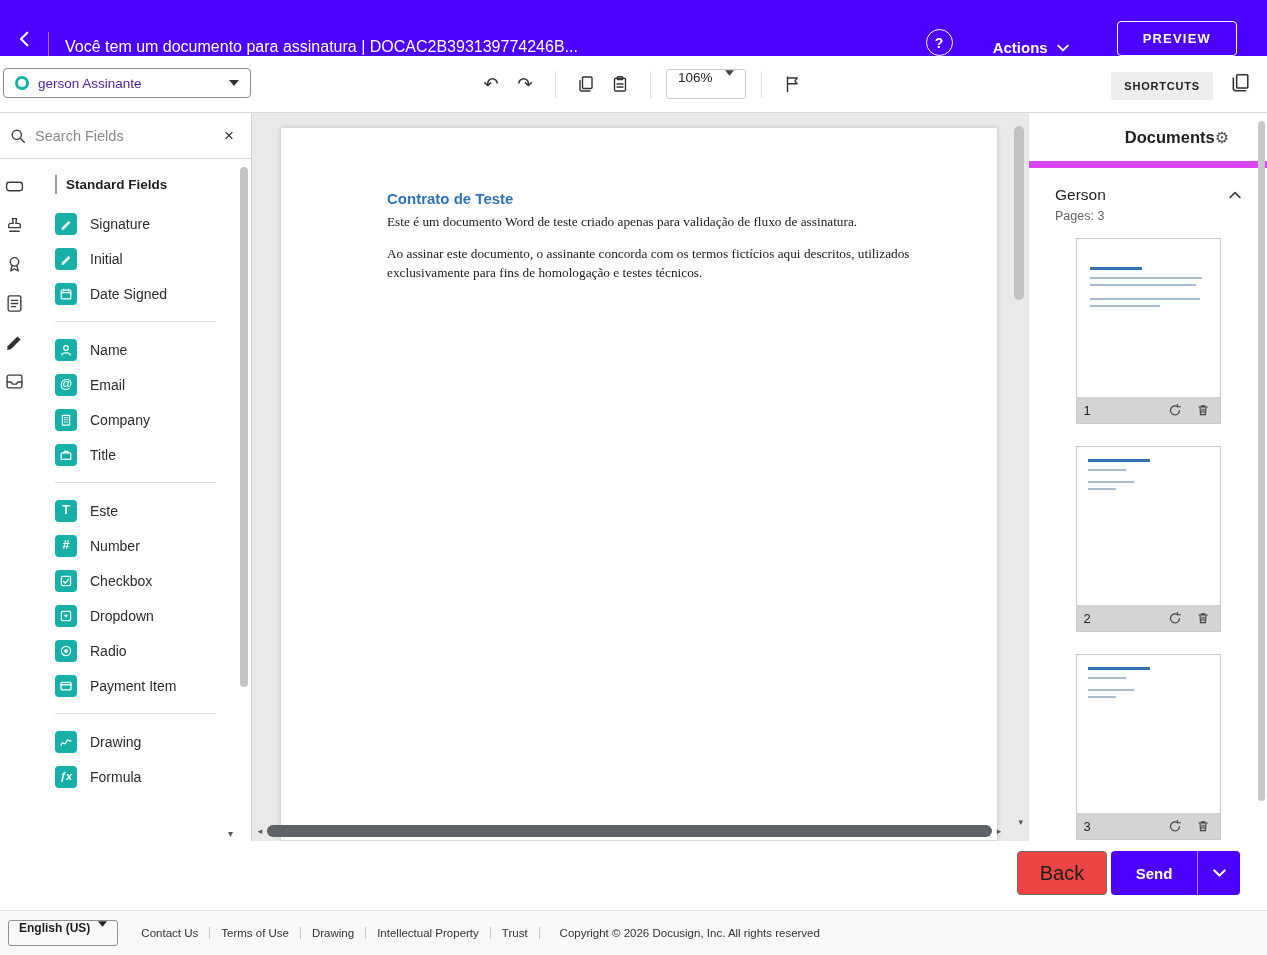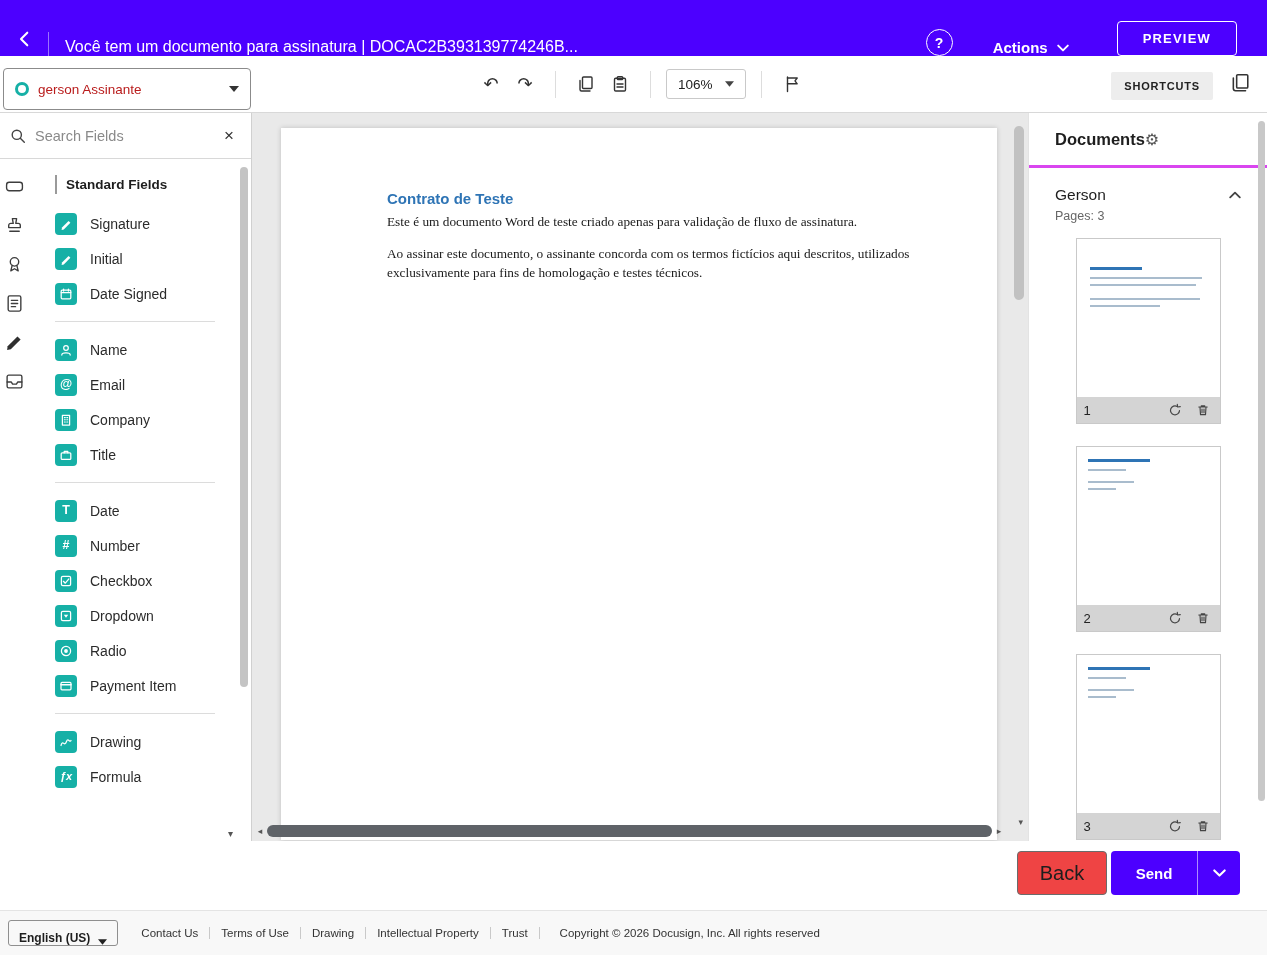--- a/index.html
+++ b/index.html
@@ -12,27 +12,27 @@
   .iconbtn{display:flex;align-items:center;justify-content:center}
   .backbtn{width:34px;height:34px}
   .hdr-div{width:1px;height:24px;background:rgba(255,255,255,.45);margin:0 16px 0 6px}
   .doc-title{font-size:16px;flex:1;white-space:nowrap;overflow:hidden;font-weight:400}
   .helpbtn{width:27px;height:27px;border:1.7px solid #fff;border-radius:50%;color:#fff;font-size:14px;font-weight:700;margin-right:40px;display:flex;align-items:center;justify-content:center}
   .actionsbtn{color:#fff;font-size:15px;font-weight:700;display:flex;gap:9px;align-items:center;margin-right:48px}
   .previewbtn{border:1px solid #fff;background:transparent;color:#fff;font-size:13px;font-weight:700;letter-spacing:1.2px;padding:9px 25px;border-radius:4px}
 
   
   .toolbar{position:absolute;top:56px;left:0;right:0;height:57px;background:#fff;border-bottom:1px solid #d8d8d8}
-  .recipient{position:absolute;left:3px;top:12px;width:248px;height:42px;border:1px solid #8b8b8b;border-radius:4px;background:#fff;display:flex;align-items:center;gap:9px;padding:0 11px;font-size:13.5px;color:#b91c1c}
+  .recipient{position:absolute;left:3px;top:12px;width:248px;height:30px;border:1px solid #8b8b8b;border-radius:4px;background:#fff;display:flex;align-items:center;gap:9px;padding:0 11px;font-size:13.5px;color:#4c1d95}
   .rdot{width:14px;height:14px;border-radius:50%;border:3px solid var(--field-teal,#16b0a6);background:#fff;flex:0 0 14px}
   .rname{flex:1;text-align:left}
   .tools{position:absolute;left:476px;top:0;height:56px;display:flex;align-items:center;gap:4px}
   .tsep{width:1px;height:27px;background:#ddd;margin:0 11px}
   .tbtn{width:30px;height:30px;font-size:18px;color:#333;display:flex;align-items:center;justify-content:center}
-  .zoombox{display:flex;align-items:center;gap:12px;border:1px solid #c9c9c9;border-radius:3px;height:30px;padding:0 11px;font-size:13.5px;background:#fff;color:#222}
+  .zoombox{display:flex;align-items:flex-start;gap:12px;border:1px solid #c9c9c9;border-radius:3px;height:30px;padding:0 11px;font-size:13.5px;background:#fff;color:#222}
   .shortcutsbtn{position:absolute;right:54px;top:16px;background:#ededed;font-size:11px;font-weight:700;letter-spacing:.8px;padding:8px 13px;border-radius:2px;color:#222}
   .pagestoggle{position:absolute;right:12px;top:13px;width:30px;height:30px}
 
   
   .sidebar{position:absolute;top:113px;left:0;width:252px;height:728px;background:#fff;border-right:1px solid #d0d0d0;display:flex;flex-direction:column}
   .searchrow{height:46px;border-bottom:1px solid #d8d8d8;display:flex;align-items:center;padding:0 10px;gap:9px;flex:0 0 46px}
   .searchrow input{flex:1;border:none;outline:none;font-size:14.5px;color:#333;min-width:0;background:transparent}
   .searchrow input::placeholder{color:#8a8a8a}
   .clearbtn{font-size:17px;color:#333;width:24px;height:24px;display:flex;align-items:center;justify-content:center}
   .side-body{flex:1;display:flex;position:relative;overflow:hidden}
@@ -62,21 +62,21 @@
   .page-inner p{font-family:"Liberation Serif","DejaVu Serif",serif;font-size:13.3px;line-height:1.38;color:#1a1a1a;margin-bottom:14px;max-width:560px}
   .vscroll{position:absolute;right:3px;top:13px;bottom:28px;width:11px}
   .vthumb{position:absolute;top:0;left:0;width:10px;height:174px;background:#c1c1c1;border-radius:5px}
   .varrow{position:absolute;right:5px;bottom:14px;font-size:9px;color:#555}
   .hscroll{position:absolute;left:3px;right:24px;bottom:3px;height:14px;display:flex;align-items:center}
   .harrow{font-size:9px;color:#555;width:10px;text-align:center}
   .hthumb{flex:1;height:12px;background:#5f6368;border-radius:6px;margin:0 2px}
 
   
   .docs-panel{position:absolute;top:113px;left:1028px;width:239px;height:728px;background:#fff;border-left:1px solid #e3e3e3}
-  .dp-header{height:55px;display:flex;align-items:center;justify-content:flex-start;padding:0 26px;border-bottom:3px solid #d946ef}
+  .dp-header{height:55px;display:flex;align-items:center;justify-content:flex-end;padding:0 38px;border-bottom:7px solid #d946ef}
   .dp-header h2{font-size:16.5px;font-weight:700;color:#1e1e1e}
   .gearbtn{font-size:16px;color:#555}
   .dp-docrow{display:flex;justify-content:space-between;align-items:center;padding:18px 26px 2px}
   .dp-name{font-size:15.5px;color:#1e1e1e}
   .dp-pages{padding:3px 26px 15px;font-size:12.5px;color:#666}
   .thumb{width:145px;height:186px;border:1px solid #c9c9c9;background:#fff;margin:0 auto 22px;position:relative}
   .t-content{position:absolute;inset:0 0 26px 0}
   .t-bar{position:absolute;bottom:0;left:0;right:0;height:26px;background:#d4d4d4;display:flex;align-items:center;padding:0 7px;gap:8px}
   .t-num{font-size:13px;color:#222;flex:1}
   .t-iconbtn{width:20px;height:20px;display:flex;align-items:center;justify-content:center}
@@ -86,21 +86,21 @@
 
   
   .actionbar{position:absolute;top:841px;left:0;right:0;height:69px;background:#fff}
   .back-btn{position:absolute;right:160px;top:10px;width:90px;height:44px;border:1px solid #6b6b6b;border-radius:4px;background:#ef4444;font-size:20px;color:#1e1e1e}
   .send-split{position:absolute;right:27px;top:10px;height:44px;display:flex}
   .send-main{width:86px;background:var(--brand-purple,#4c00ff);color:#fff;border-radius:4px 0 0 4px;font-size:15px;font-weight:600}
   .send-caret{width:43px;background:var(--brand-purple,#4c00ff);border-left:1px solid rgba(255,255,255,.55);border-radius:0 4px 4px 0;display:flex;align-items:center;justify-content:center}
 
   
   .footer{position:absolute;top:910px;left:0;right:0;height:45px;background:#f8f8f8;border-top:1px solid #e4e4e4;display:flex;align-items:center;padding:0 8px;font-size:11.5px;color:#333}
-  .langbtn{border:1px solid #8f8f8f;border-radius:3px;background:#f8f8f8;height:26px;padding:0 10px;display:flex;align-items:flex-end;gap:8px;font-size:12px;font-weight:600;color:#1e1e1e;margin-right:12px}
+  .langbtn{border:1px solid #8f8f8f;border-radius:3px;background:#f8f8f8;height:26px;padding:0 10px;display:flex;align-items:flex-start;gap:8px;font-size:12px;font-weight:600;color:#1e1e1e;margin-right:12px}
   .f-link{padding:0 11px;border-right:1px solid #c9c9c9;color:#333;font-size:11.5px}
   .f-link.last{border-right:1px solid #c9c9c9}
   .f-copy{margin-left:20px;color:#333}
 
   svg.chev{display:block}
   .toolsvg{stroke:#333;fill:none;stroke-width:1.4;stroke-linecap:round;stroke-linejoin:round}
 </style>
 </head>
 <body>
 
@@ -291,21 +291,21 @@
             </span>
           <span class="flabel">Title</span>
         </div>
 
         <hr class="group-divider">
 
         <div class="field-item">
           <span class="tile">
               <span class="g">T</span>
             </span>
-          <span class="flabel">Date</span>
+          <span class="flabel">Este</span>
         </div>
         <div class="field-item">
           <span class="tile">
               <span class="g">#</span>
             </span>
           <span class="flabel">Number</span>
         </div>
         <div class="field-item">
           <span class="tile">
               <svg width="14" height="14" viewBox="0 0 14 14">

